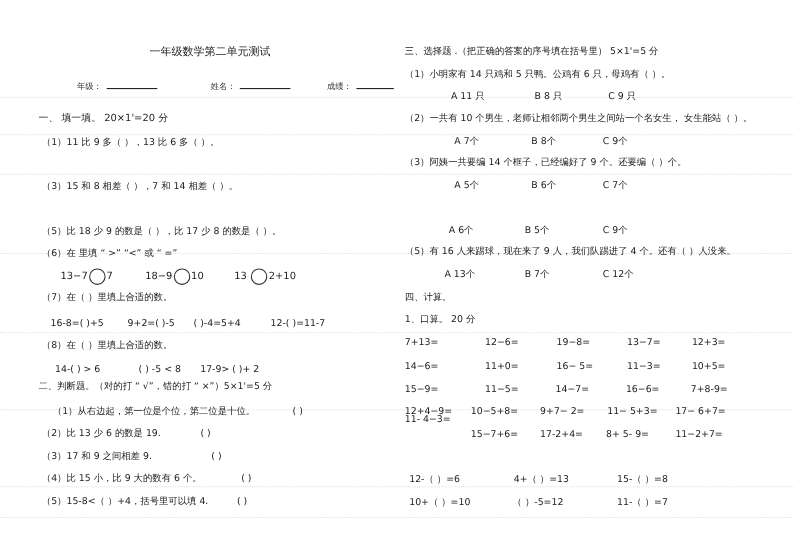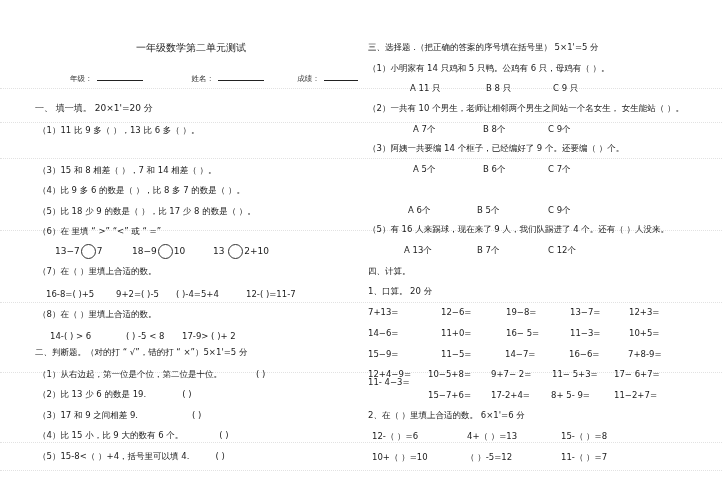--- a/index.html
+++ b/index.html
@@ -34,21 +34,20 @@
 
   <div class="abs" style="left:70px;top:66px;">
     <span class="label-field serif">年级：</span><span class="blank"></span>
     <span class="label-field serif" style="margin-left:44px;">姓名：</span><span class="blank"></span>
     <span class="label-field serif" style="margin-left:28px;">成绩：</span><span class="blank" style="width:34px;"></span>
   </div>
 
   <div class="abs t9" style="left:35px;top:102px;">一、  填一填。 20×1'=20 分</div>
   <div class="abs t8" style="left:38px;top:124px;">（1）11 比 9 多（    ），13 比 6 多（    ）。</div>
   <div class="abs t8" style="left:38px;top:164px;">（3）15 和 8 相差（    ），7 和 14 相差（    ）。</div>
-  <div class="abs t8" style="left:38px;top:184px;">（4）比 9 多 6 的数是（    ），比 8 多 7 的数是（    ）。</div>
   <div class="abs t8" style="left:38px;top:205px;">（5）比 18 少 9 的数是（    ），比 17 少 8 的数是（    ）。</div>
   <div class="abs t8" style="left:38px;top:225px;">（6）在    里填 “ &gt;” “&lt;” 或 “ =”</div>
 
   <div class="abs t9" style="left:55px;top:244px;">
     <span>13−7</span><span class="circle"></span><span>7</span>
   </div>
   <div class="abs t9" style="left:132px;top:244px;">
     <span>18−9</span><span class="circle"></span><span>10</span>
   </div>
   <div class="abs t9" style="left:213px;top:244px;">
@@ -60,21 +59,21 @@
   <div class="abs t8" style="left:116px;top:288px;">9+2=(      )-5</div>
   <div class="abs t8" style="left:176px;top:288px;">(      )-4=5+4</div>
   <div class="abs t8" style="left:246px;top:288px;">12-(      )=11-7</div>
 
   <div class="abs t8" style="left:38px;top:308px;">（8）在（  ）里填上合适的数。</div>
   <div class="abs t8" style="left:50px;top:330px;">14-(      ) &gt; 6</div>
   <div class="abs t8" style="left:126px;top:330px;">(    ) -5 &lt; 8</div>
   <div class="abs t8" style="left:182px;top:330px;">17-9&gt; (   )+ 2</div>
 
   <div class="abs t8" style="left:35px;top:346px;">二、判断题。（对的打 “  √”，错的打 “  ×”）5×1'=5 分</div>
-  <div class="abs t8" style="left:38px;top:368px;">
+  <div class="abs t8" style="left:48px;top:368px;">
     <span>（1）从右边起，第一位是个位，第二位是十位。</span><span style="margin-left:34px;">(   )</span>
   </div>
   <div class="abs t8" style="left:38px;top:388px;">
     <span>（2）比 13 少 6 的数是  19.</span><span style="margin-left:36px;">(   )</span>
   </div>
   <div class="abs t8" style="left:38px;top:409px;">
     <span>（3）17 和 9 之间相差  9.</span><span style="margin-left:54px;">(   )</span>
   </div>
   <div class="abs t8" style="left:38px;top:429px;">
     <span>（4）比 15 小，比  9 大的数有  6 个。</span><span style="margin-left:36px;">(   )</span>
@@ -137,21 +136,20 @@
     <div class="abs t8" style="left:552px;top:368px;">11− 5+3=</div>
     <div class="abs t8" style="left:614px;top:368px;">17− 6+7=</div>
 
     <div class="abs t8" style="left:368px;top:376px;">11- 4−3=</div>
     <div class="abs t8" style="left:428px;top:389px;">15−7+6=</div>
     <div class="abs t8" style="left:491px;top:389px;">17-2+4=</div>
     <div class="abs t8" style="left:551px;top:389px;">8+ 5- 9=</div>
     <div class="abs t8" style="left:614px;top:389px;">11−2+7=</div>
   </div>
 
-  <div class="abs t8" style="left:368px;top:409px;">2、在（   ）里填上合适的数。  6×1'=6 分</div>
 
   <div>
     <div class="abs t8" style="left:372px;top:430px;">12-（     ）=6</div>
     <div class="abs t8" style="left:467px;top:430px;">4+（     ）=13</div>
     <div class="abs t8" style="left:561px;top:430px;text-align:right;">15-（     ）=8</div>
     <div class="abs t8" style="left:372px;top:451px;">10+（     ）=10</div>
     <div class="abs t8" style="left:466px;top:451px;">（     ）-5=12</div>
     <div class="abs t8" style="left:561px;top:451px;">11-（     ）=7</div>
   </div>
 

